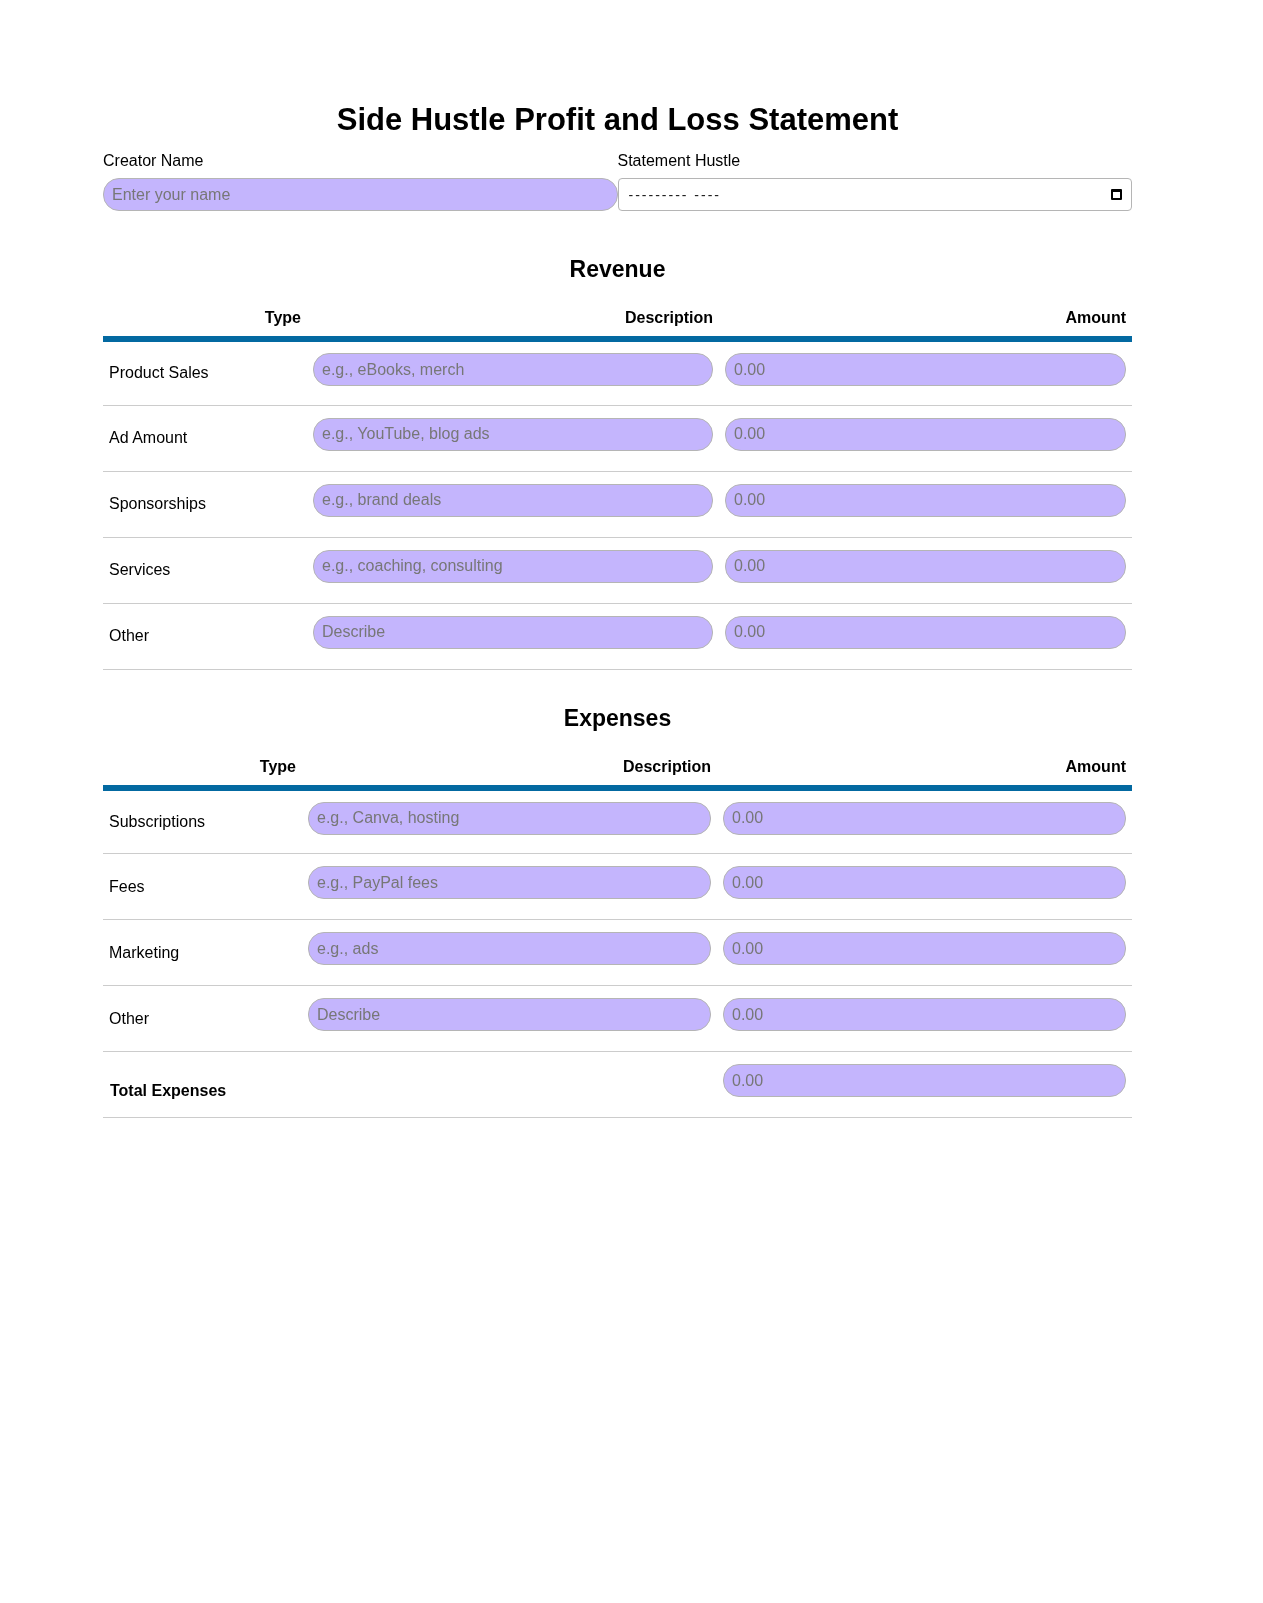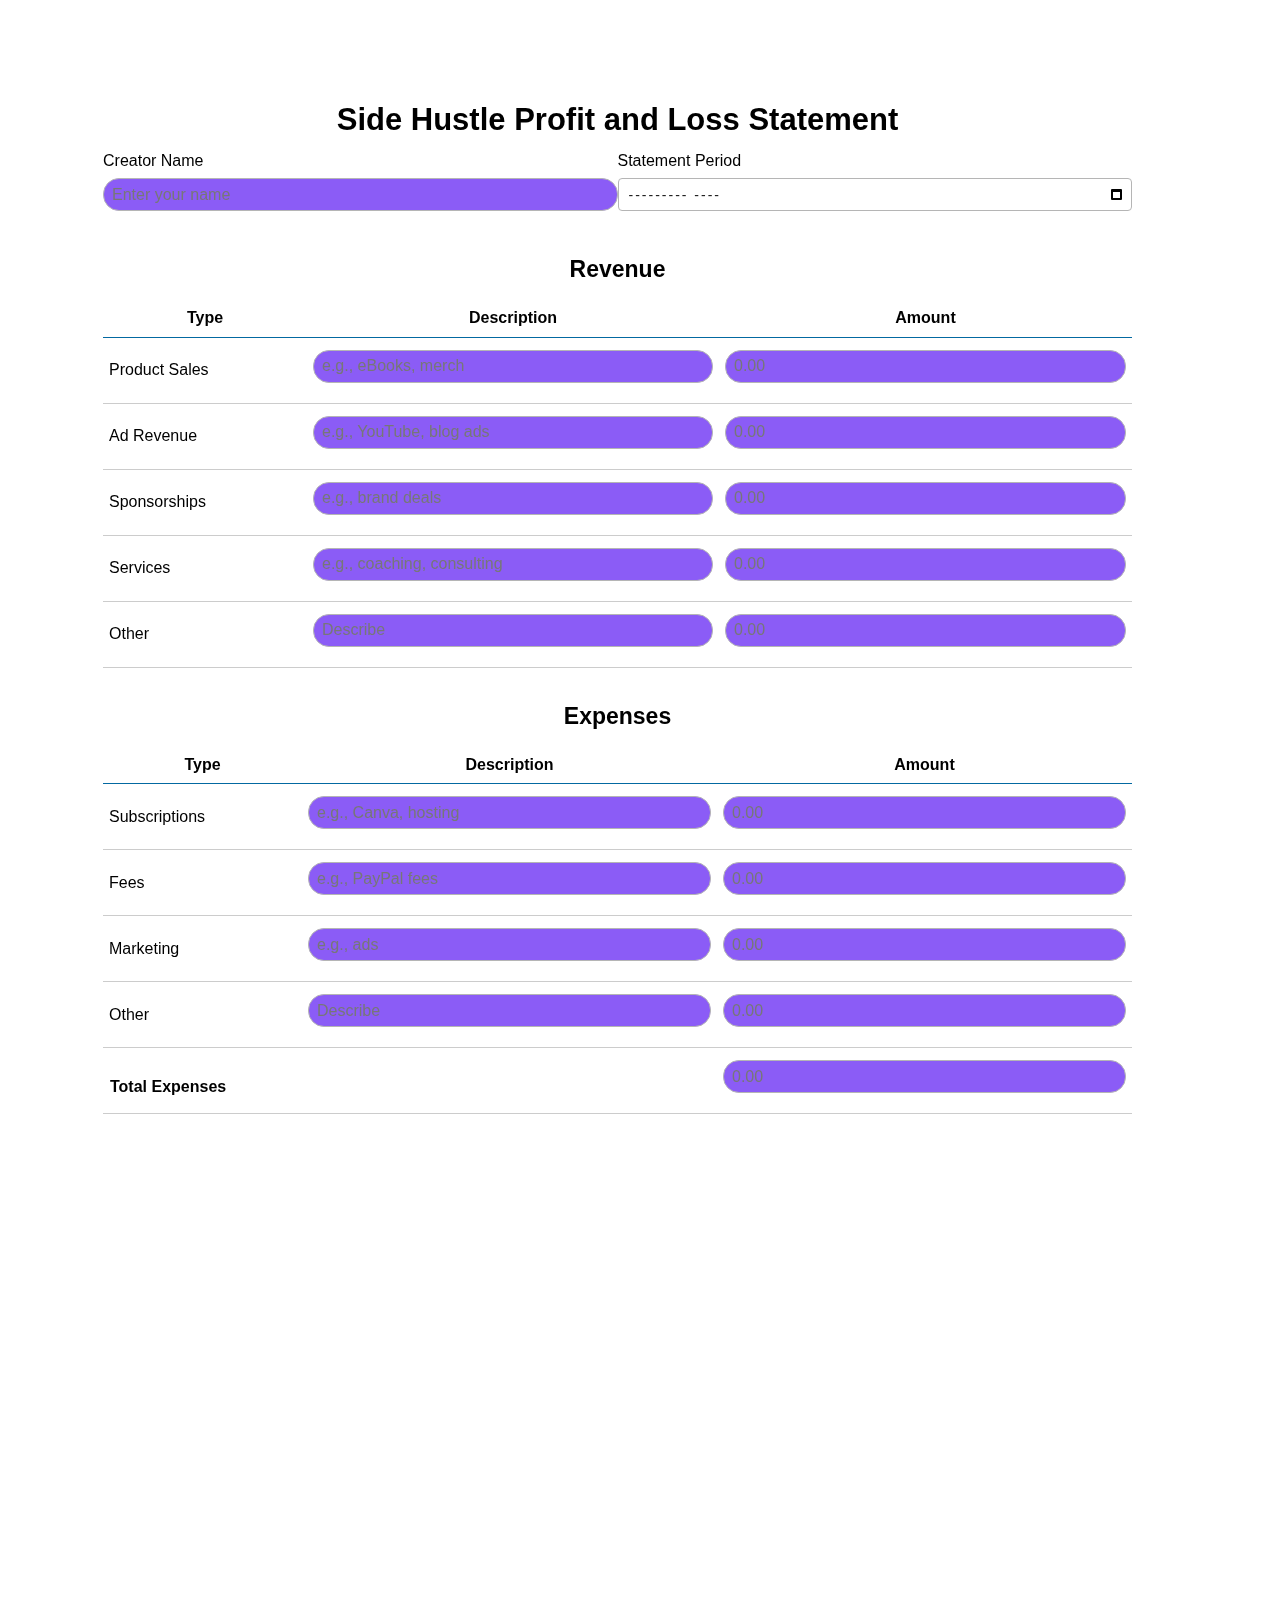--- a/index.html
+++ b/index.html
@@ -15,39 +15,39 @@
   h1 {
     margin: 0; font-size: 31px; font-weight: bold; line-height: 40px;
     height: 40px; margin-top: 12px; text-align: center;
   }
   .meta { display: flex; gap: 0; margin-top: 12px; }
   .meta .field { flex: 1; }
   .meta label { display: block; font-size: 16px; line-height: 18px; margin-bottom: 8px; }
   .text-input {
     width: 100%; height: 33px; border: 1px solid #b5b5b5; border-radius: 16px;
     padding: 0 8px; font-family: "Liberation Sans", sans-serif; font-size: 16px;
-    color: #000; background: #8b5cf6; outline: none;
+    color: #000; background: #c4b5fd; outline: none;
   }
   .text-input::placeholder { color: #777; }
   .date-input {
     position: relative; width: 100%; height: 33px; border: 1px solid #b5b5b5;
     border-radius: 4px; padding: 0 10px; display: flex; align-items: center;
     font-size: 14px; letter-spacing: 2px; color: #222; cursor: text;
   }
   .date-input .cal {
     position: absolute; right: 9px; top: 10px; width: 11px; height: 11px;
     border: 2px solid #000; border-top-width: 3px; border-radius: 1px;
   }
   h2 { margin: 0; font-size: 23px; font-weight: bold; line-height: 28px; text-align: center; }
   .section-rev { margin-top: 44px; }
   .section-exp { margin-top: 34px; }
   table { width: 100%; border-collapse: collapse; margin-top: 16px; }
   th {
-    text-align: center; font-size: 16px; font-weight: bold; padding: 10px 6px 9px 6px;
-    border-bottom: 1px solid #0369a1; height: 38px;
+    text-align: right; font-size: 16px; font-weight: bold; padding: 10px 6px 9px 6px;
+    border-bottom: 6px solid #0369a1; height: 38px;
   }
   td {
     font-size: 16px; padding: 10px 6px; border-bottom: 1px solid #ccc;
     height: 66px; vertical-align: middle;
   }
   td.type { padding-top: 10px; }
   td.total-label { font-weight: bold; padding-left: 7px; padding-top: 22px; }
   td .text-input { margin-top: -12px; }
   .rev col.c1 { width: 204px; }
   .rev col.c2 { width: 412px; }
@@ -59,21 +59,21 @@
 
 <div class="page">
   <h1>Side Hustle Profit and Loss Statement</h1>
 
   <div class="meta">
     <div class="field">
       <label>Creator Name</label>
       <input class="text-input" type="text" placeholder="Enter your name" style="">
     </div>
     <div class="field">
-      <label>Statement Period</label>
+      <label>Statement Hustle</label>
       <div class="date-input">
         <span>---------  ----</span>
         <span class="cal"></span>
       </div>
     </div>
   </div>
 
   <div class="section-rev">
     <h2>Revenue</h2>
     <table class="rev">
@@ -89,21 +89,21 @@
           <th>Amount</th>
         </tr>
       </thead>
       <tbody>
         <tr>
           <td class="type">Product Sales</td>
           <td><input class="text-input" placeholder="e.g., eBooks, merch" style=""></td>
           <td><input class="text-input" placeholder="0.00" style=""></td>
         </tr>
         <tr>
-          <td class="type">Ad Revenue</td>
+          <td class="type">Ad Amount</td>
           <td><input class="text-input" placeholder="e.g., YouTube, blog ads" style=""></td>
           <td><input class="text-input" placeholder="0.00" style=""></td>
         </tr>
         <tr>
           <td class="type">Sponsorships</td>
           <td><input class="text-input" placeholder="e.g., brand deals" style=""></td>
           <td><input class="text-input" placeholder="0.00" style=""></td>
         </tr>
         <tr>
           <td class="type">Services</td>

